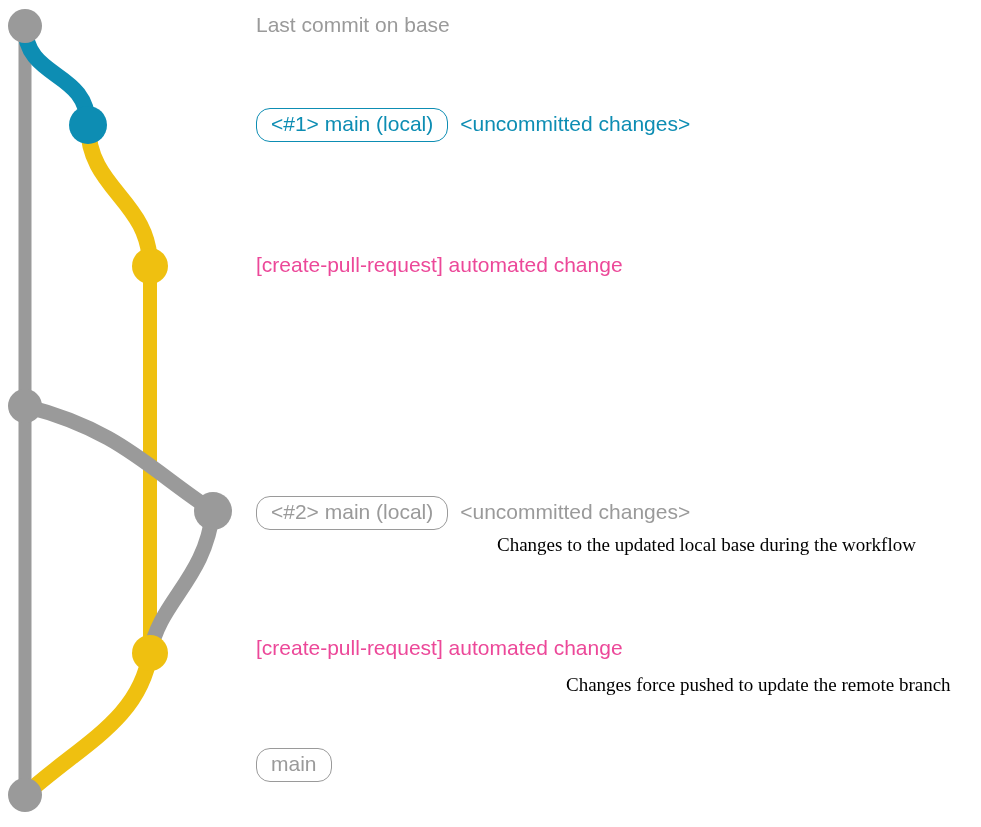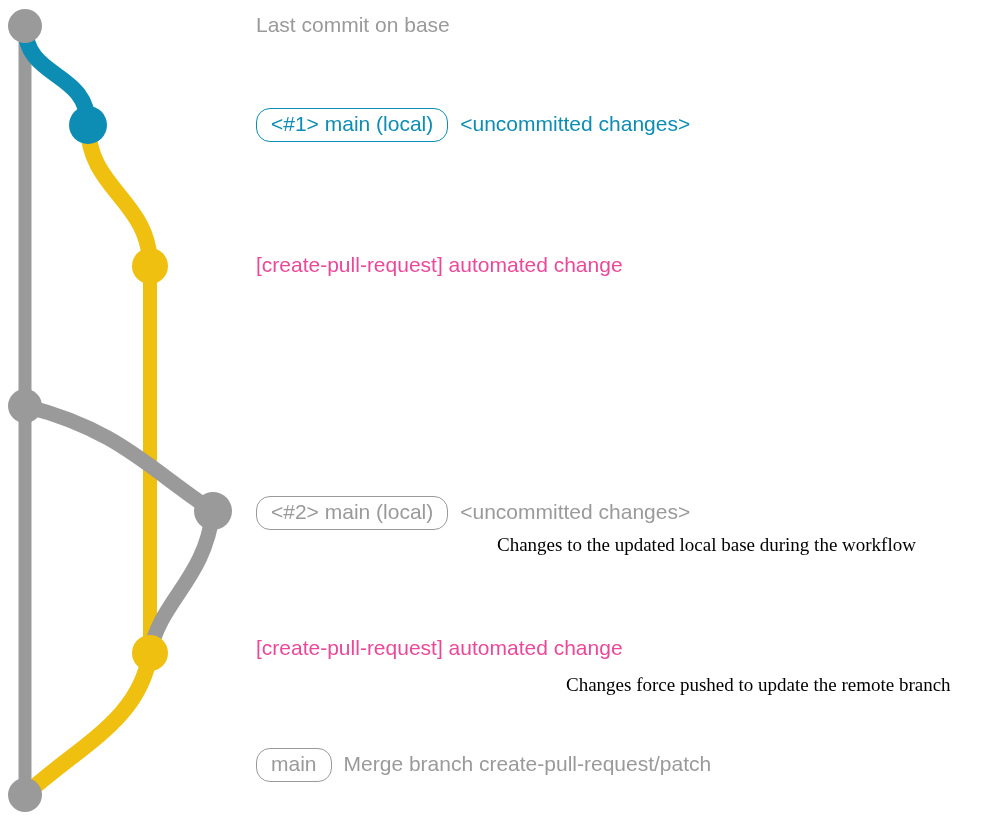--- a/index.html
+++ b/index.html
@@ -114,16 +114,15 @@
   </div>
   <div class="desc" style="left:497px; top:534px;">Changes to the updated local base during the workflow</div>
 
   <div class="row" style="left:256px; top:636px;">
     <span class="subject c-yellow">[create-pull-request] automated change</span>
   </div>
   <div class="desc" style="left:566px; top:674px;">Changes force pushed to update the remote branch</div>
 
   <div class="row" style="left:256px; top:748px;">
     <span class="badge c-gray">main</span>
-    <span class="subject c-gray">Merge branch create-pull-request/patch</span>
   </div>
 
 </div>
 
 </body></html>

